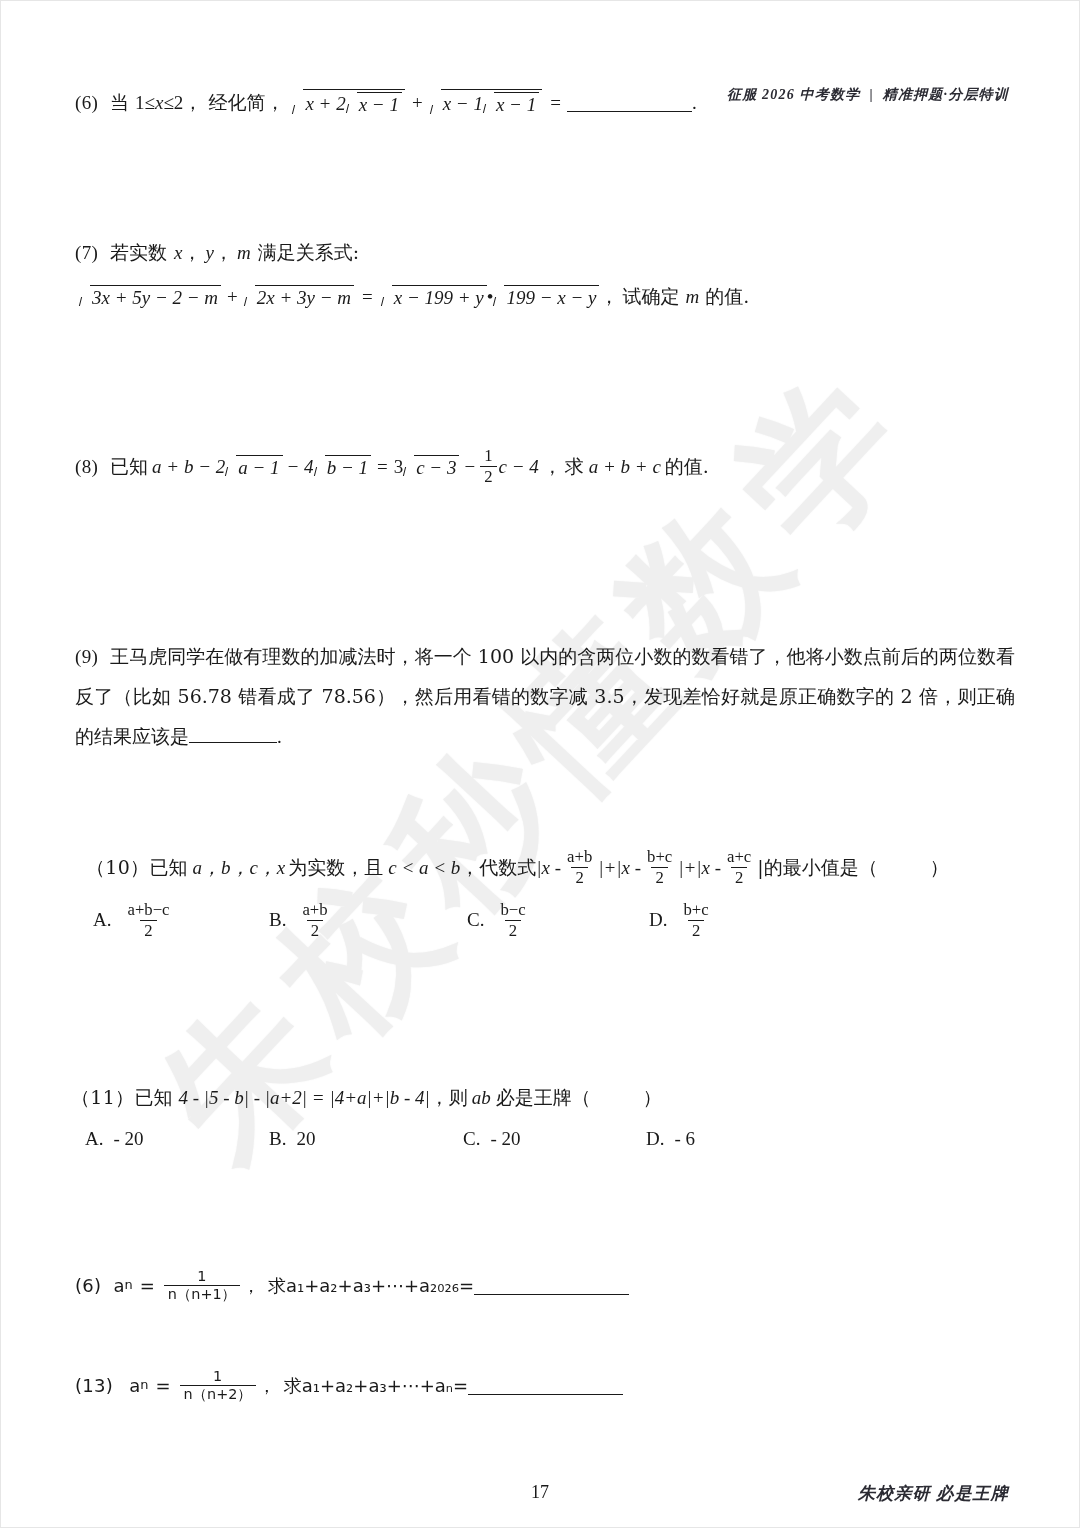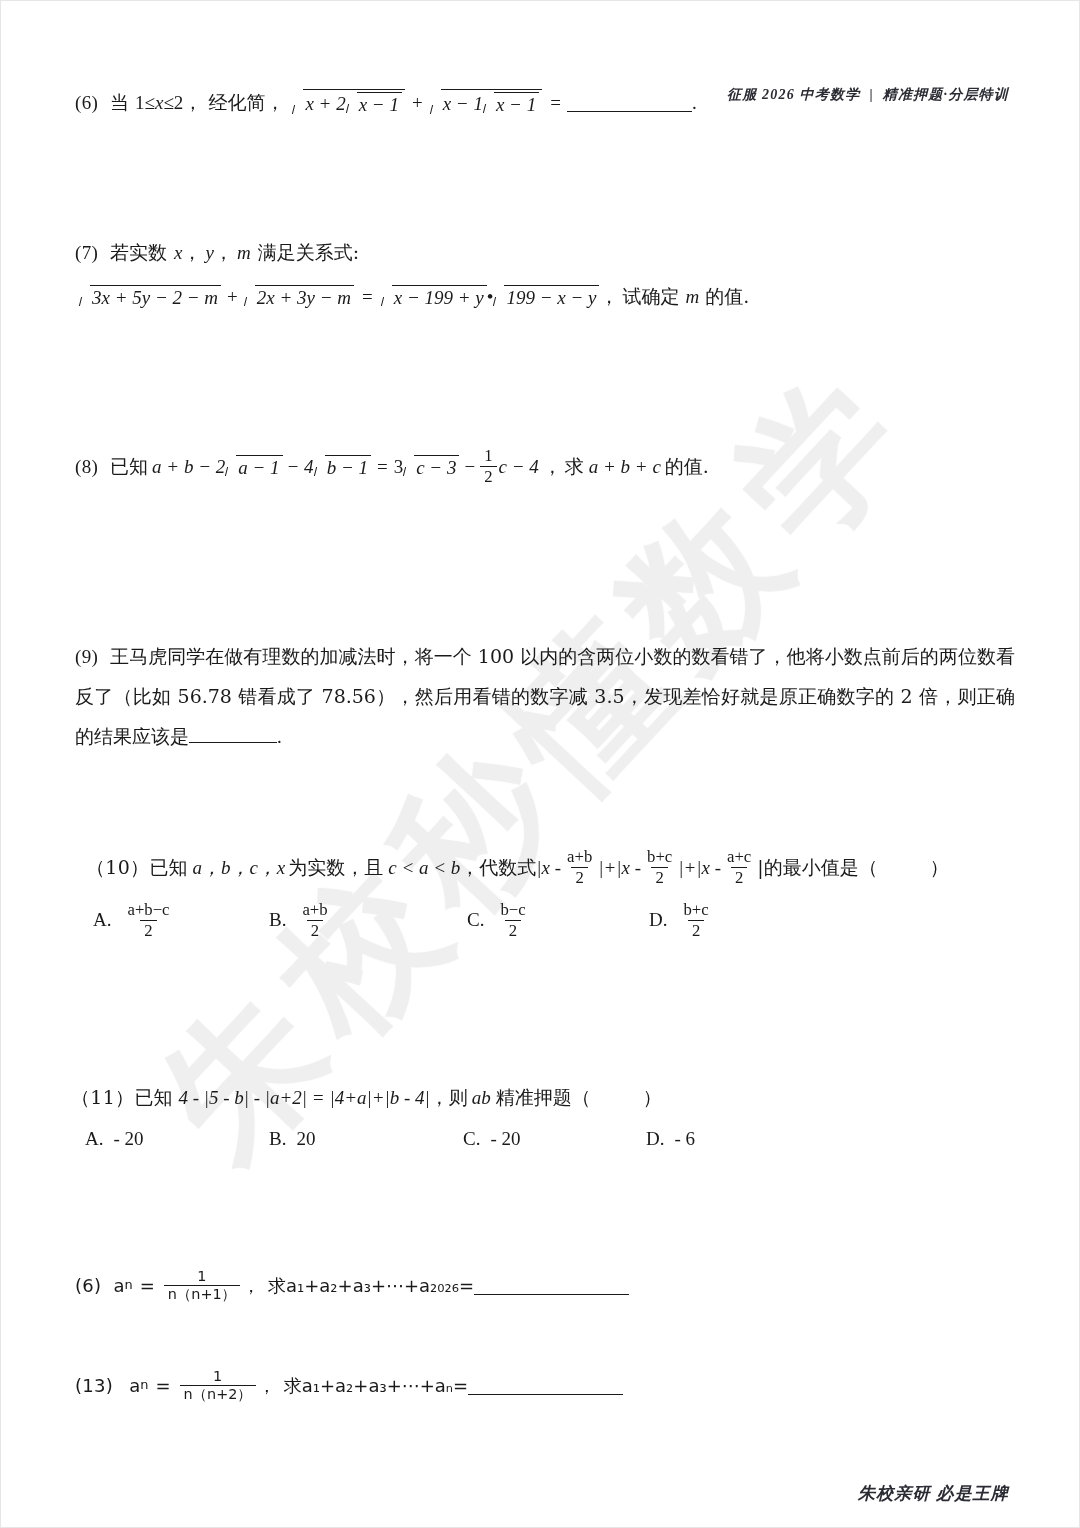--- a/index.html
+++ b/index.html
@@ -400,21 +400,21 @@
     <div class="q" style="left:70px; top:1085px;">
       <span class="mrow">
         <span class="cn num">（11）</span>
         <span class="cn">已知</span>
         <span style="width:6px"></span>
         <span class="it">4 - |5 - b| - |a+2| = |4+a|+|b - 4|</span>
         <span class="cn">，则</span>
         <span style="width:4px"></span>
         <span class="it">ab</span>
         <span style="width:5px"></span>
-        <span class="cn">精准押题（</span>
+        <span class="cn">必是王牌（</span>
         <span style="width:52px"></span>
         <span class="cn">）</span>
       </span>
     </div>
 
     <div class="opts" style="left:0; top:1127px; height:36px;">
       <div class="opt" style="left:84px; top:0;">
         <span class="lbl">A.</span>
         <span>- 20</span>
       </div>
@@ -471,15 +471,16 @@
         <span style="width:8px"></span>
         <span>求</span>
         <span>a₁+a₂+a₃+⋯+aₙ</span>
         <span>=</span>
         <span class="blank" style="width:155px"></span>
       </span>
     </div>
 
   </div>
 
+  <div class="pgno">17</div>
   <div class="foot-right">朱校亲研 必是王牌</div>
 
 </div>
 
 </body></html>

